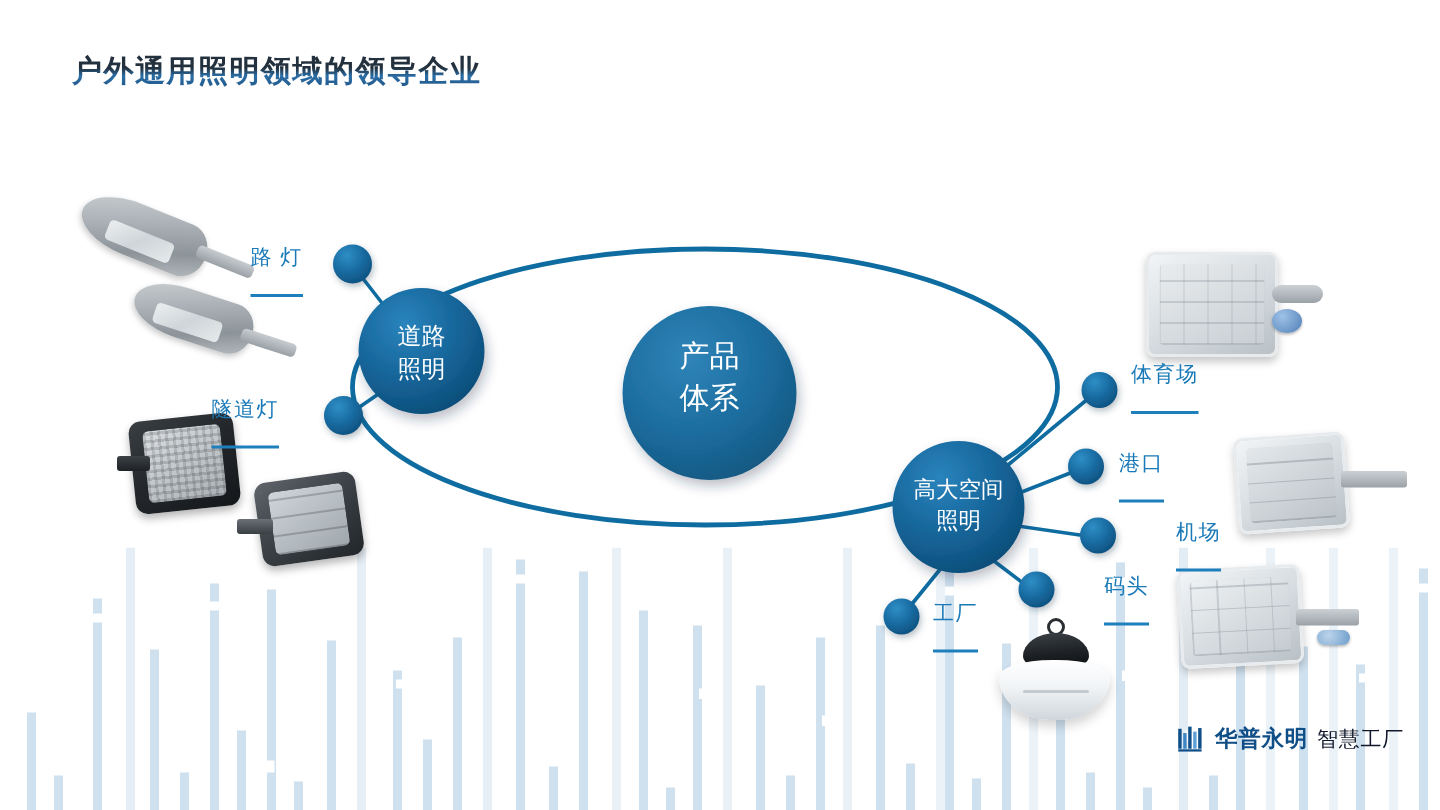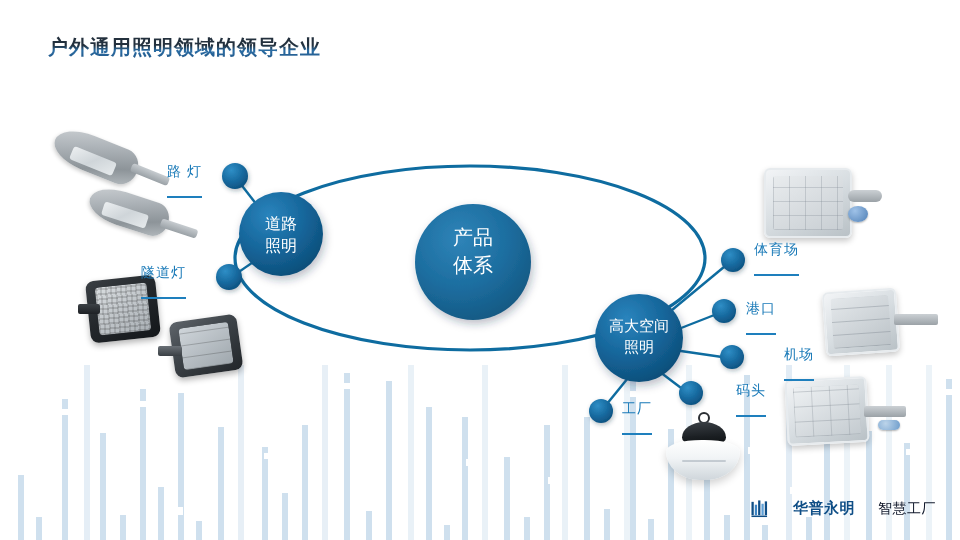--- a/index.html
+++ b/index.html
@@ -180,25 +180,25 @@
   .circle-text {
     fill: #ffffff;
     font-family: "Liberation Sans", "DejaVu Sans", sans-serif;
     text-anchor: middle;
   }
 
   
   #logo {
     position: absolute;
     right: 24px;
-    bottom: 22px;
+    bottom: 38px;
     z-index: 6;
     display: flex;
     align-items: center;
-    gap: 23px;
+    gap: 6px;
   }
   #logo-mark {
     width: 19px; height: 19px;
     display: block;
   }
   #logo-main {
     font-size: 15px;
     font-weight: bold;
     color: #0f4e86;
     letter-spacing: 0.5px;

